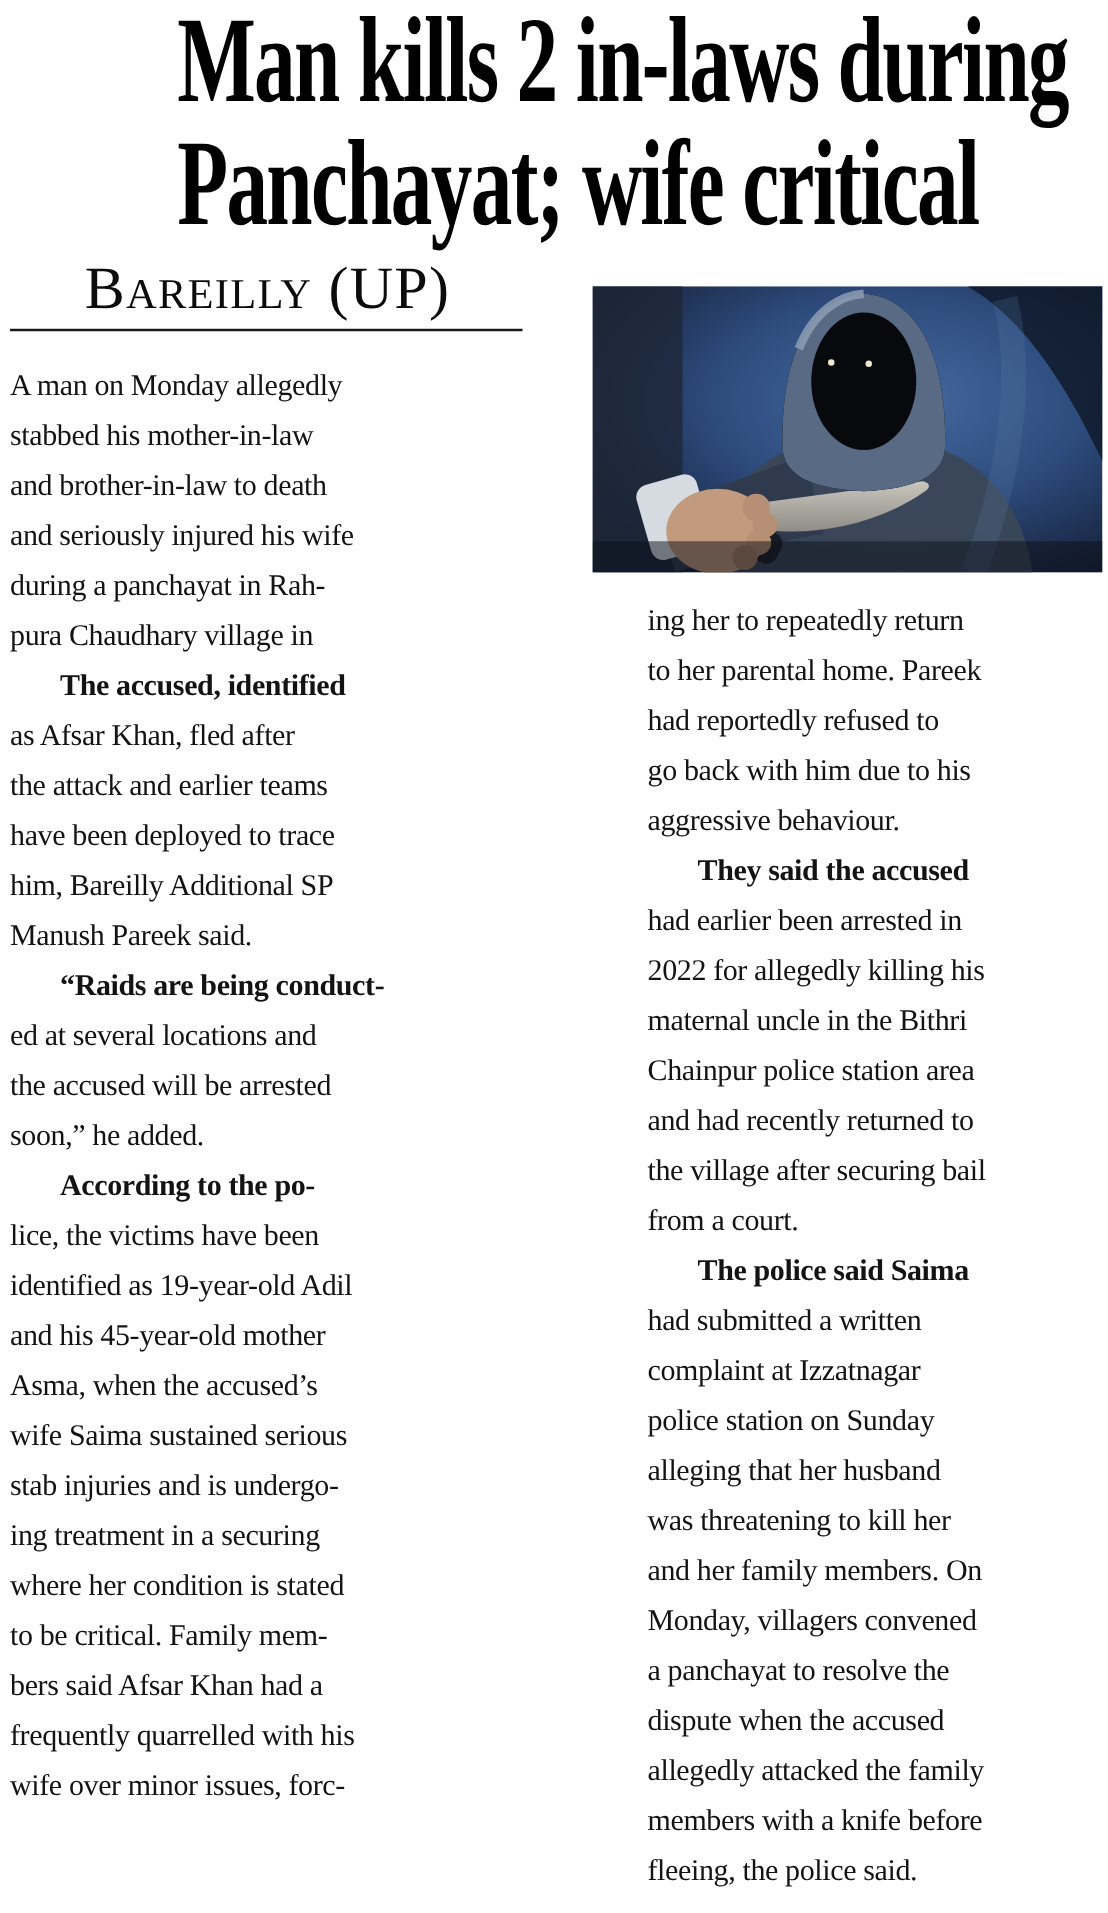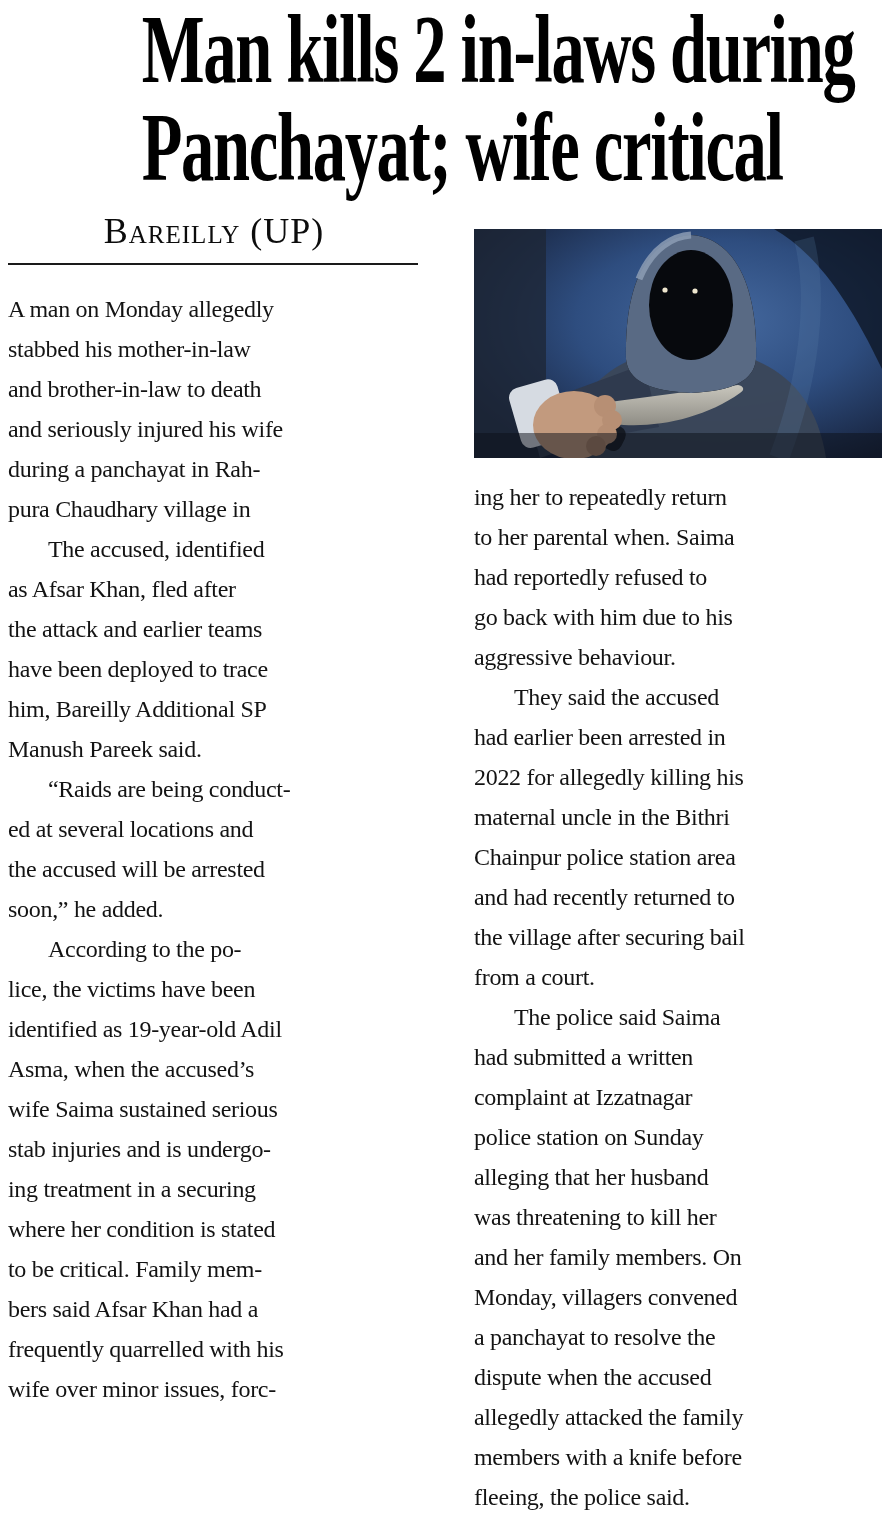--- a/index.html
+++ b/index.html
@@ -37,40 +37,40 @@
     top: 205px;
     left: 8px;
     width: 874px;
     display: flex;
   }
   .col-left  { width: 412px; margin-right: 54px; flex: none; }
   .col-right { width: 408px; flex: none; }
   .dateline {
     text-align: center;
     font-variant: small-caps;
-    font-size: 36px;
+    font-size: 48px;
     line-height: 44px;
     padding-top: 4px;
     letter-spacing: 1px;
     color: #0c0c0c;
   }
   .rule {
     border: none;
     border-top: 2px solid #1a1a1a;
     margin: 10px 0 0 0;
     width: 410px;
   }
   .body-text { margin-top: 24px; font-size: 24px; }
-  .col-right .body-text { margin-top: 19px; }
+  .col-right .body-text { margin-top: 19px; margin-left: 44px; }
   .line {
     line-height: 40px;
     white-space: nowrap;
     letter-spacing: -0.3px;
   }
-  .line.indent { padding-left: 40px; }
+  .line.indent { padding-left: 40px; font-weight: bold; }
   .photo-wrap {
     margin-top: 24px;
     width: 408px;
     height: 229px;
     line-height: 0;
   }
 </style>
 </head>
 <body>
 
@@ -97,20 +97,21 @@
         <div class="line">have been deployed to trace</div>
         <div class="line">him, Bareilly Additional SP</div>
         <div class="line">Manush Pareek said.</div>
         <div class="line indent">“Raids are being conduct-</div>
         <div class="line">ed at several locations and</div>
         <div class="line">the accused will be arrested</div>
         <div class="line">soon,” he added.</div>
         <div class="line indent">According to the po-</div>
         <div class="line">lice, the victims have been</div>
         <div class="line">identified as 19-year-old Adil</div>
+        <div class="line">and his 45-year-old mother</div>
         <div class="line">Asma, when the accused’s</div>
         <div class="line">wife Saima sustained serious</div>
         <div class="line">stab injuries and is undergo-</div>
         <div class="line">ing treatment in a securing</div>
         <div class="line">where her condition is stated</div>
         <div class="line">to be critical. Family mem-</div>
         <div class="line">bers said Afsar Khan had a</div>
         <div class="line">frequently quarrelled with his</div>
         <div class="line">wife over minor issues, forc-</div>
       </div>
@@ -150,21 +151,21 @@
         <path d="M165,50 C178,18 200,7 217,6" stroke="#8c9cb4" stroke-width="7" fill="none" opacity="0.85"></path>
         <ellipse cx="217" cy="76" rx="42" ry="55" fill="#07090d"></ellipse>
         <circle cx="191" cy="61" r="2.6" fill="#efe7cf"></circle>
         <circle cx="221" cy="62" r="2.6" fill="#efe7cf"></circle>
         <path d="M330,10 C345,70 335,150 305,229" stroke="#5d80a8" stroke-width="20" fill="none" opacity="0.22"></path>
         <rect y="204" width="408" height="25" fill="#0b0f17" opacity="0.5"></rect>
       </svg>
     </div>
     <div class="body-text">
         <div class="line">ing her to repeatedly return</div>
-        <div class="line">to her parental when. Saima</div>
+        <div class="line">to her parental home. Pareek</div>
         <div class="line">had reportedly refused to</div>
         <div class="line">go back with him due to his</div>
         <div class="line">aggressive behaviour.</div>
         <div class="line indent">They said the accused</div>
         <div class="line">had earlier been arrested in</div>
         <div class="line">2022 for allegedly killing his</div>
         <div class="line">maternal uncle in the Bithri</div>
         <div class="line">Chainpur police station area</div>
         <div class="line">and had recently returned to</div>
         <div class="line">the village after securing bail</div>

